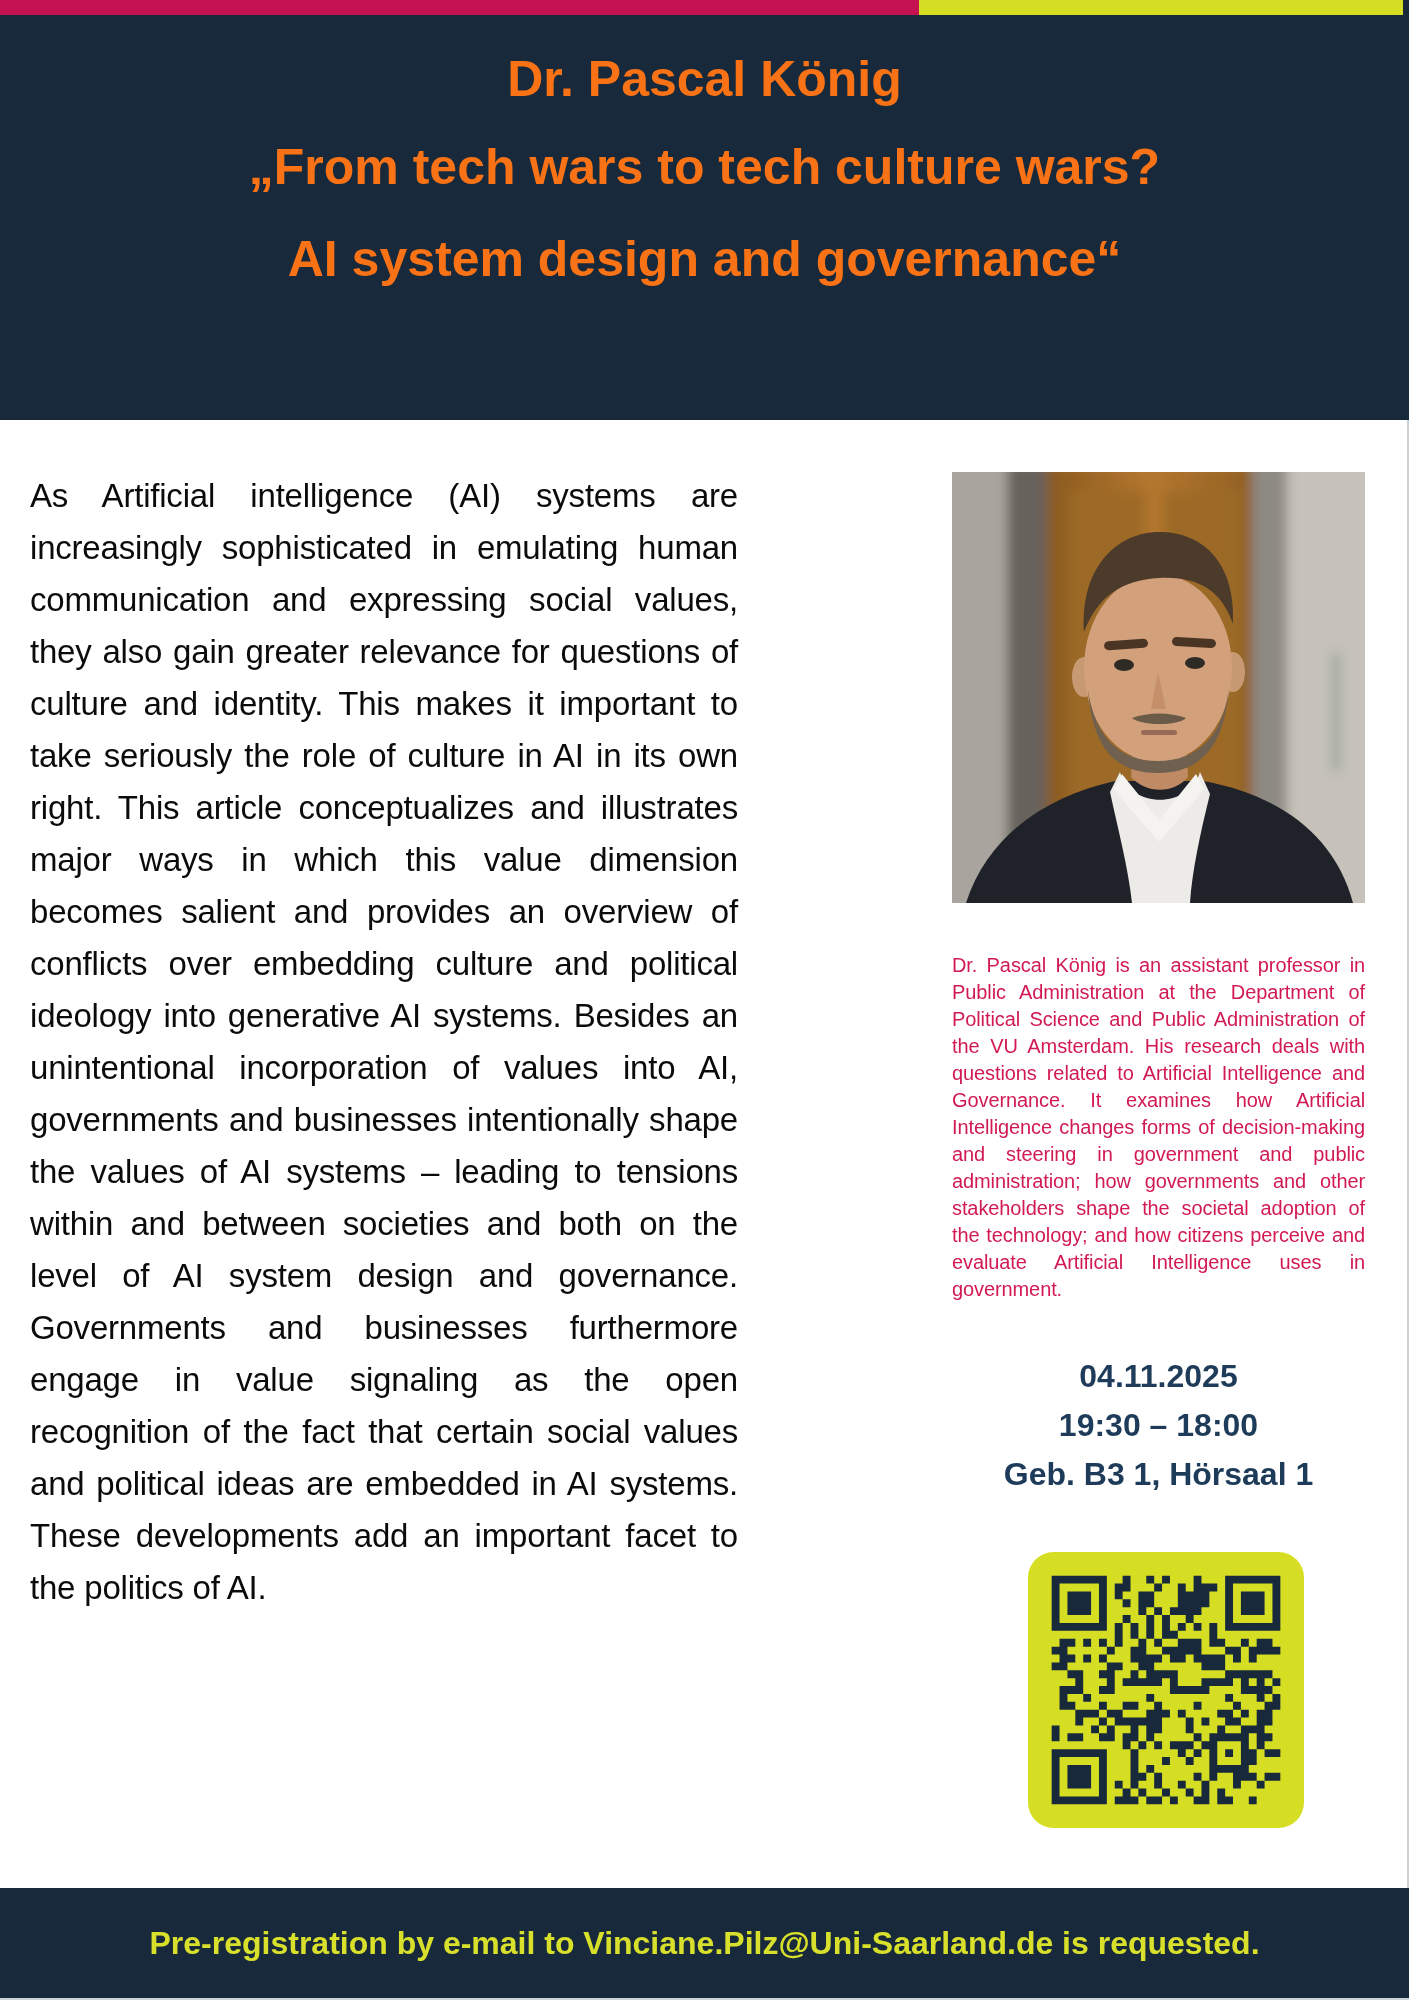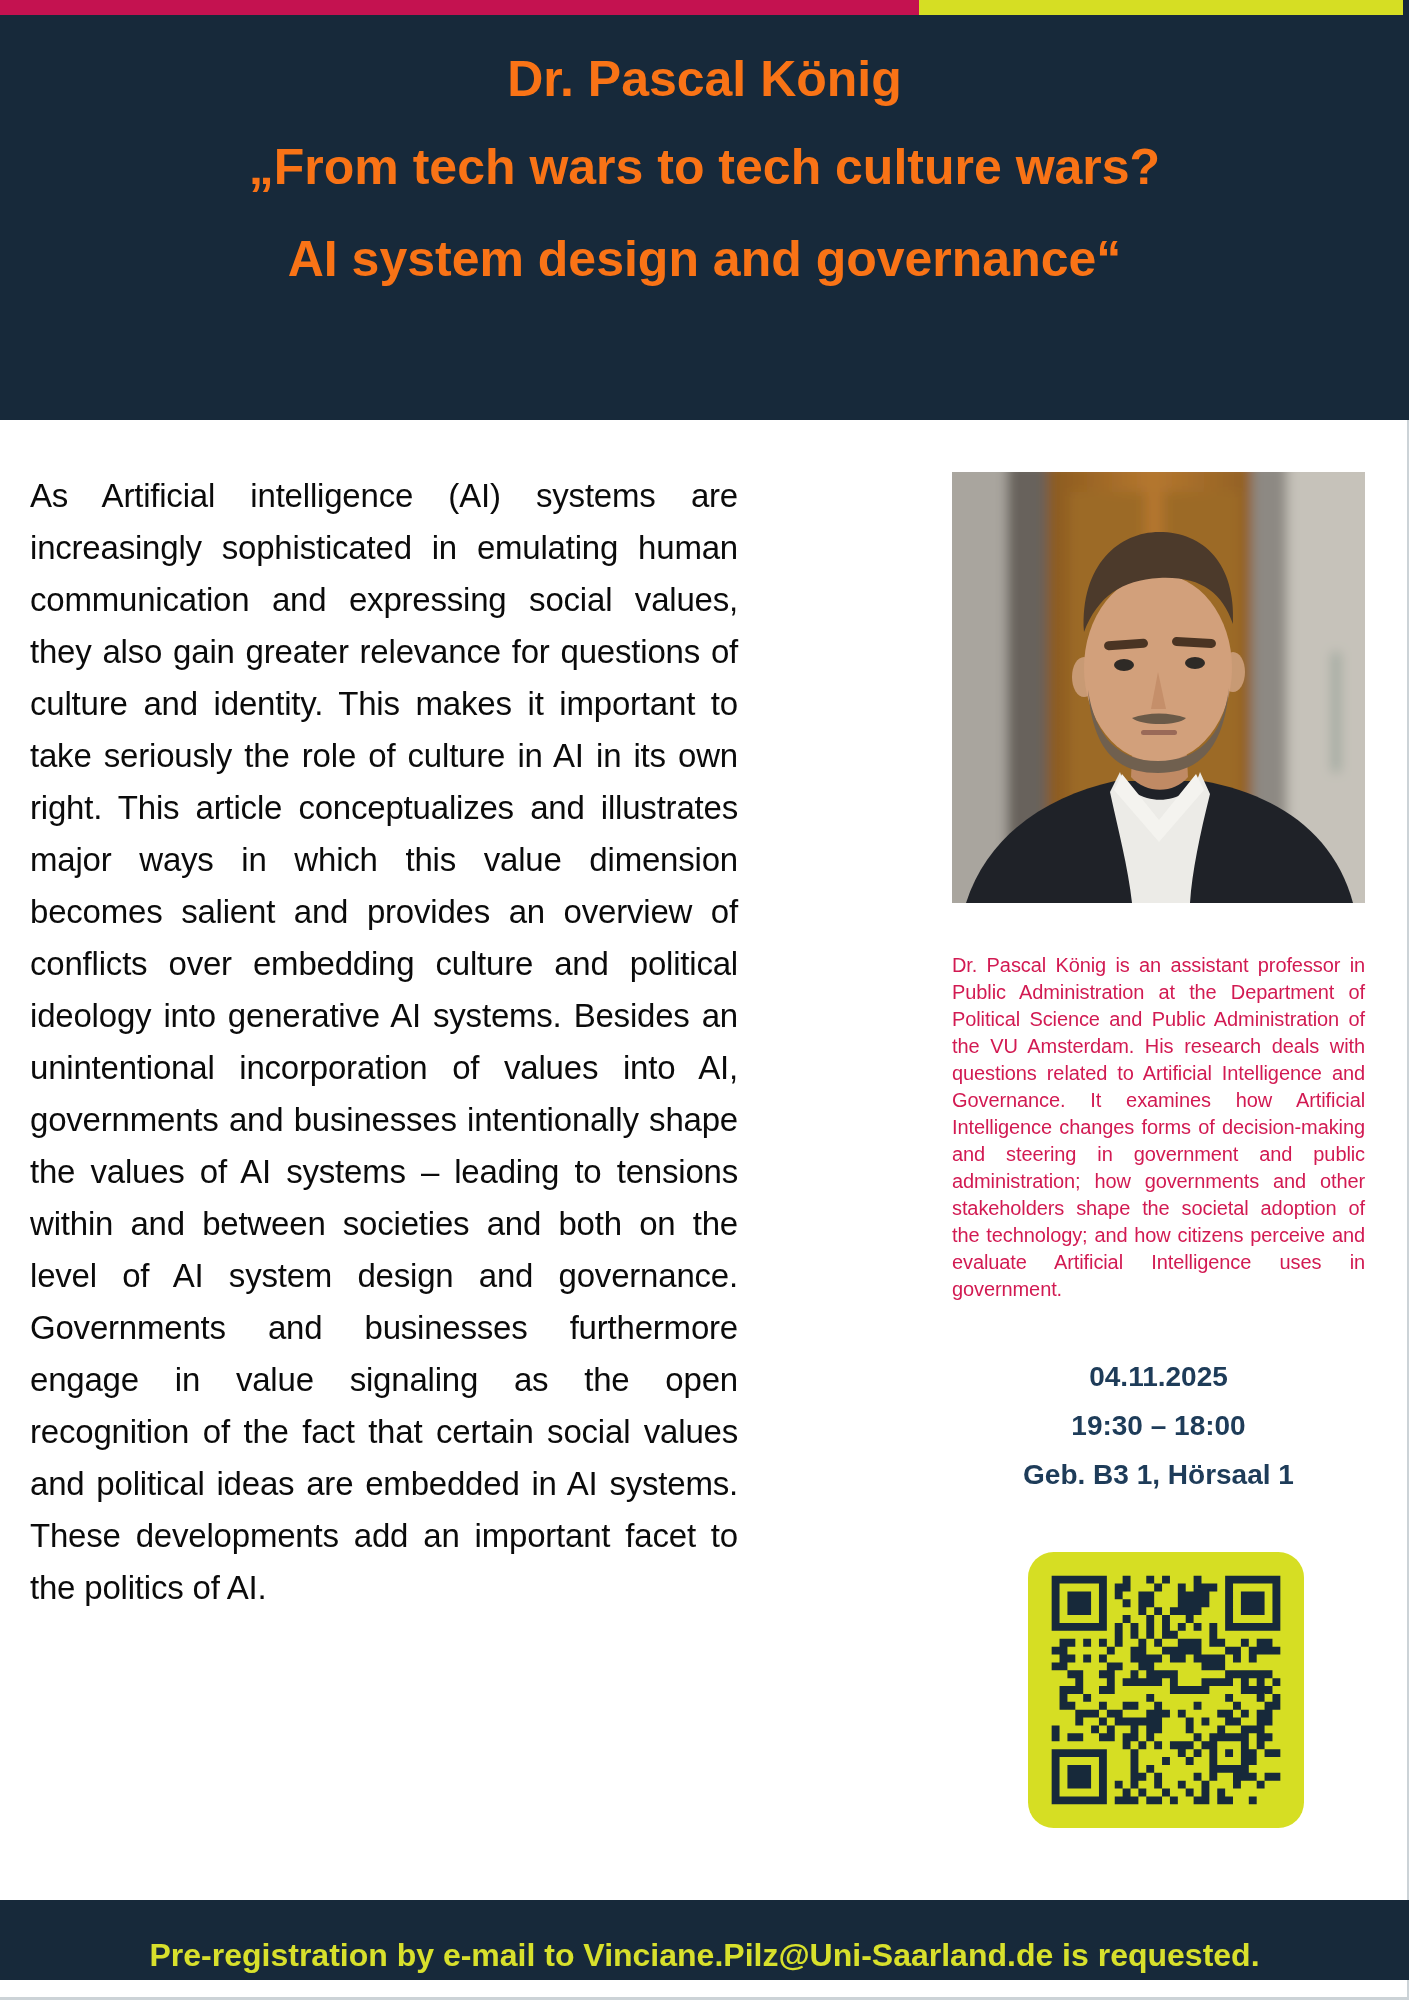--- a/index.html
+++ b/index.html
@@ -37,26 +37,26 @@
   }
   
   .rightcol{position:absolute;left:952px;top:472px;width:413px;height:1400px}
   .photo{display:block;width:413px;height:431px;background:#b9b5ad}
   .bio{
     margin-top:49px;font-size:20px;line-height:27px;letter-spacing:-0.1px;
     color:var(--bio-red);text-align:justify;
   }
   .event{
     position:absolute;top:880px;left:0;width:100%;text-align:center;
-    color:var(--date-navy);font-weight:bold;font-size:28px;line-height:49px;
+    color:var(--date-navy);font-weight:bold;font-size:32px;line-height:49px;
   }
   .qrwrap{position:absolute;top:1080px;left:76px;width:276px;height:276px}
   .qrwrap svg{display:block}
   
-  .footerbar{position:absolute;left:0;bottom:20px;width:100%;height:80px;background:var(--navy)}
+  .footerbar{position:absolute;left:0;bottom:2px;width:100%;height:110px;background:var(--navy)}
   .footerbar p{
     color:var(--footer-yellow);font-weight:bold;font-size:32px;
     text-align:center;line-height:110px;
   }
 </style>
 </head>
 <body>
 
 <div class="page">
 

